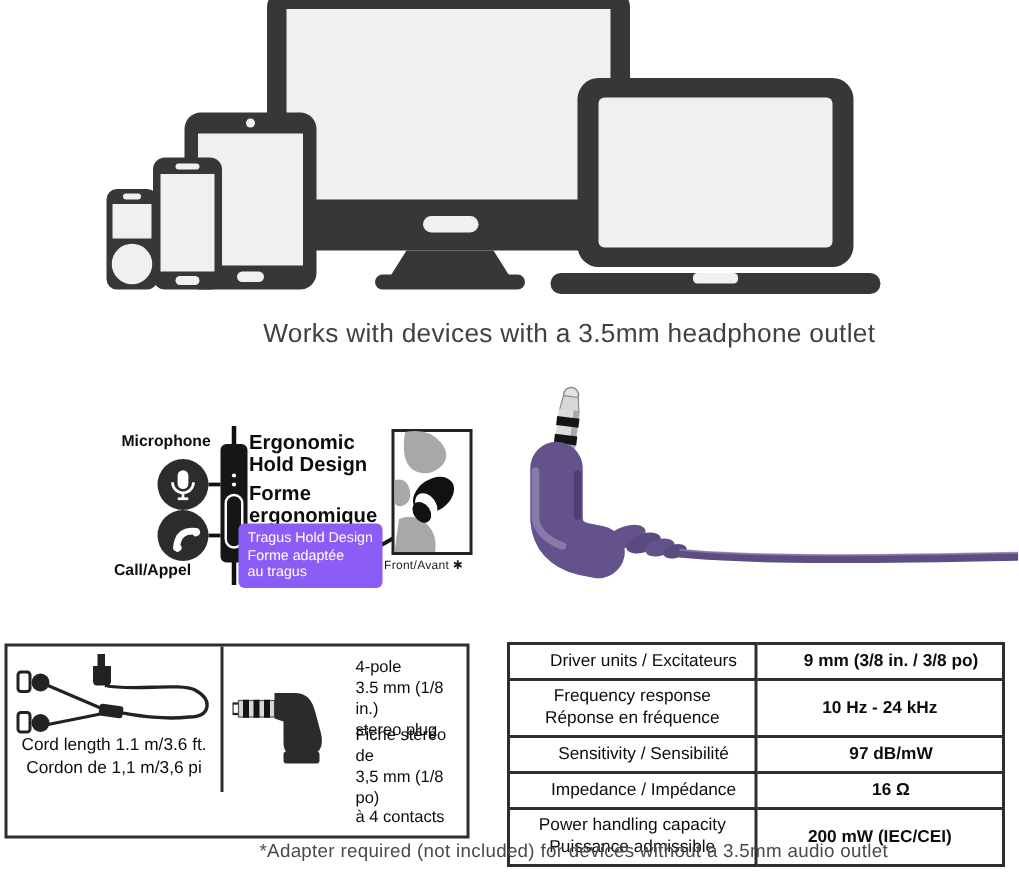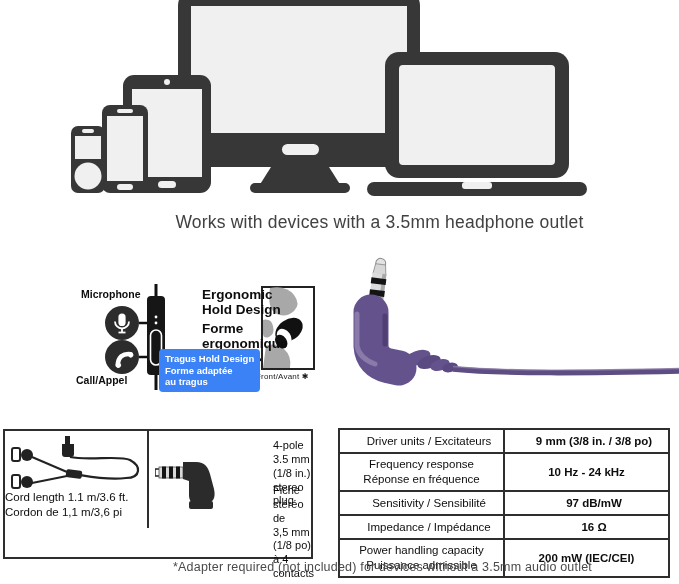--- a/index.html
+++ b/index.html
@@ -1,46 +1,46 @@
 <!DOCTYPE html>
 <html><head>
 <meta charset="utf-8">
 <style>
   html,body{margin:0;padding:0;background:#fff;}
   #stage{
     position:relative;width:679px;height:584px;background:#fff;overflow:hidden;
     font-family:"Liberation Sans", sans-serif;color:#111;
   }
   .abs{position:absolute;}
-  .pre{white-space:pre-line;padding-left:36px;}
+  .pre{white-space:pre-line;}
   
   .caption{
     left:0;top:212px;width:679px;text-align:center;
     font-size:17.5px;color:#414141;letter-spacing:.2px;padding-left:40px;
   }
   
   .feat-label{font-weight:bold;font-size:10.5px;color:#0d0d0d;}
   .ergo{font-weight:bold;font-size:13.5px;line-height:1.12;color:#0d0d0d;}
   .tragus{
-    background:#3b82f6;color:#fff;font-weight:bold;font-size:9.5px;line-height:1.22;
+    background:#8b5cf6;color:#fff;font-weight:normal;font-size:9.5px;line-height:1.22;
     padding:4px 6px;border-radius:4px;z-index:3;
   }
   .front-cap{font-size:8px;color:#1a1a1a;letter-spacing:.2px;}
   
   .specbox{
     left:3px;top:429px;width:310px;height:130px;border:2px solid #2e2e2e;
     box-sizing:border-box;background:#fff;
   }
   .cell-divider{position:absolute;left:142px;top:0;width:2px;height:97px;background:#2e2e2e;}
   .magnet-bar{
     position:absolute;left:0;top:97px;width:100%;height:29px;border-top:2px solid #2e2e2e;
     box-sizing:border-box;display:flex;align-items:center;justify-content:center;
     font-size:15.5px;color:#0d0d0d;letter-spacing:.1px;
   }
-  .cord-text{position:absolute;width:142px;font-size:11.5px;color:#0d0d0d;}
+  .cord-text{position:absolute;width:142px;text-align:center;font-size:11.5px;color:#0d0d0d;}
   .plug-text{position:absolute;left:216px;font-size:11px;line-height:1.26;color:#0d0d0d;margin-left:16px;}
   
   .spec-table{
     left:338px;top:428px;width:332px;border-collapse:collapse;background:#fff;
   }
   .spec-table td{
     border:2px solid #2e2e2e;text-align:center;vertical-align:middle;
     font-size:11.5px;line-height:1.3;color:#0d0d0d;padding:1px 4px;
   }
   .spec-table td.lbl{width:160px;}

